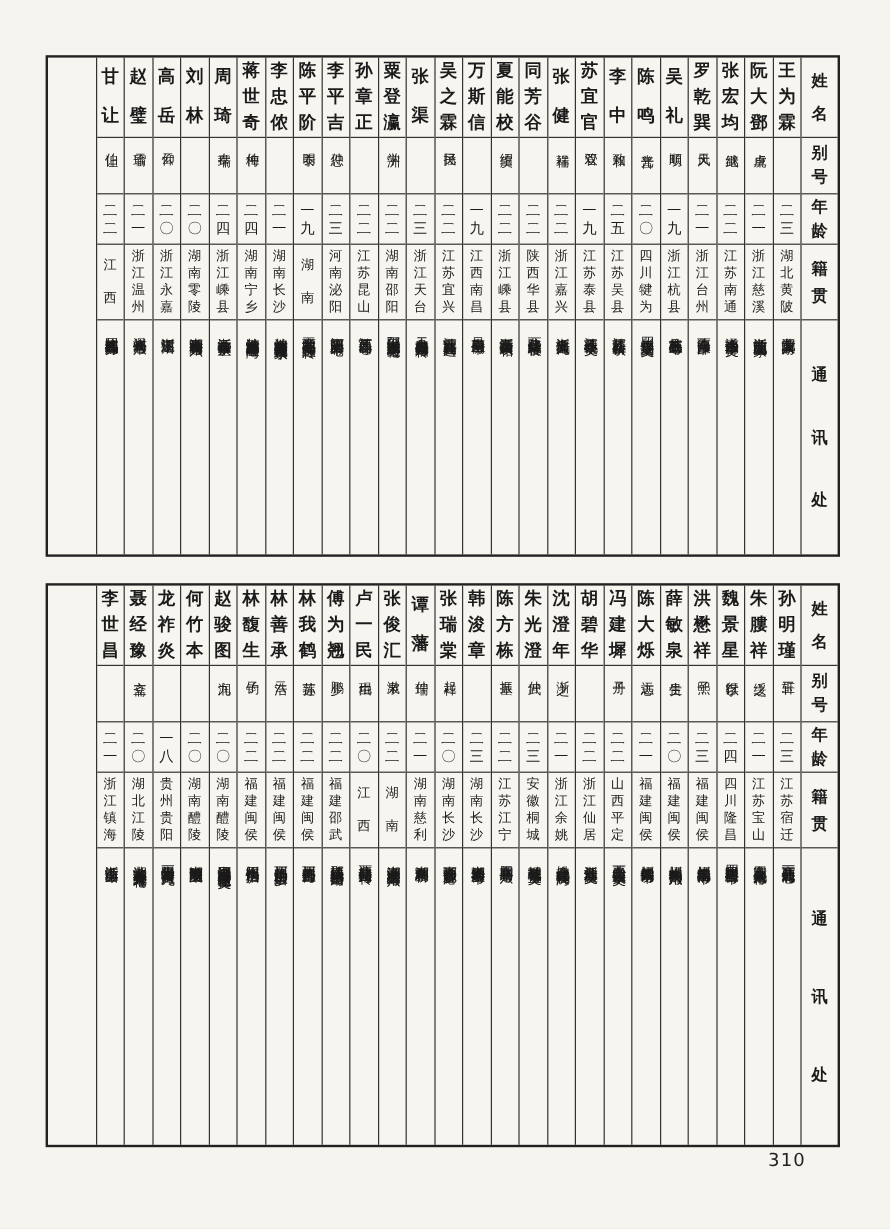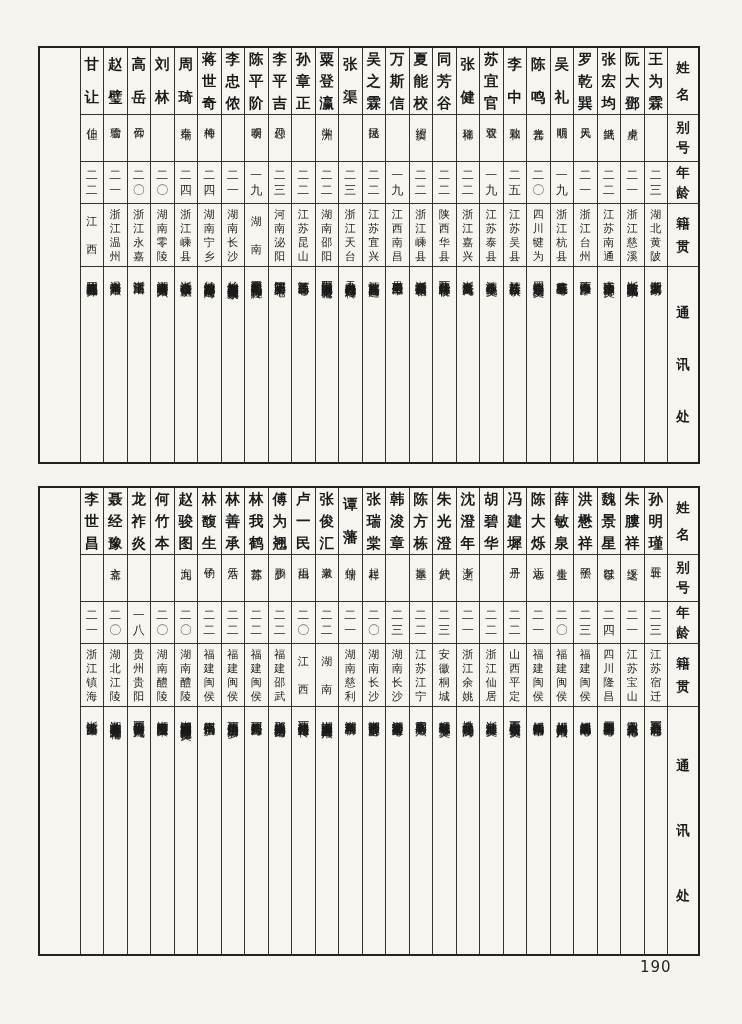--- a/index.html
+++ b/index.html
@@ -1558,14 +1558,14 @@
             <span>镇</span>
             <span>海</span>
           </div>
         </div>
     <div class="cell c-addr">
           <div class="vtext">浙江镇海县穿山</div>
         </div>
   </div>
     </div>
 
-  <div class="page-number">190</div>
+  <div class="page-number">310</div>
 </div>
 
 </body></html>

